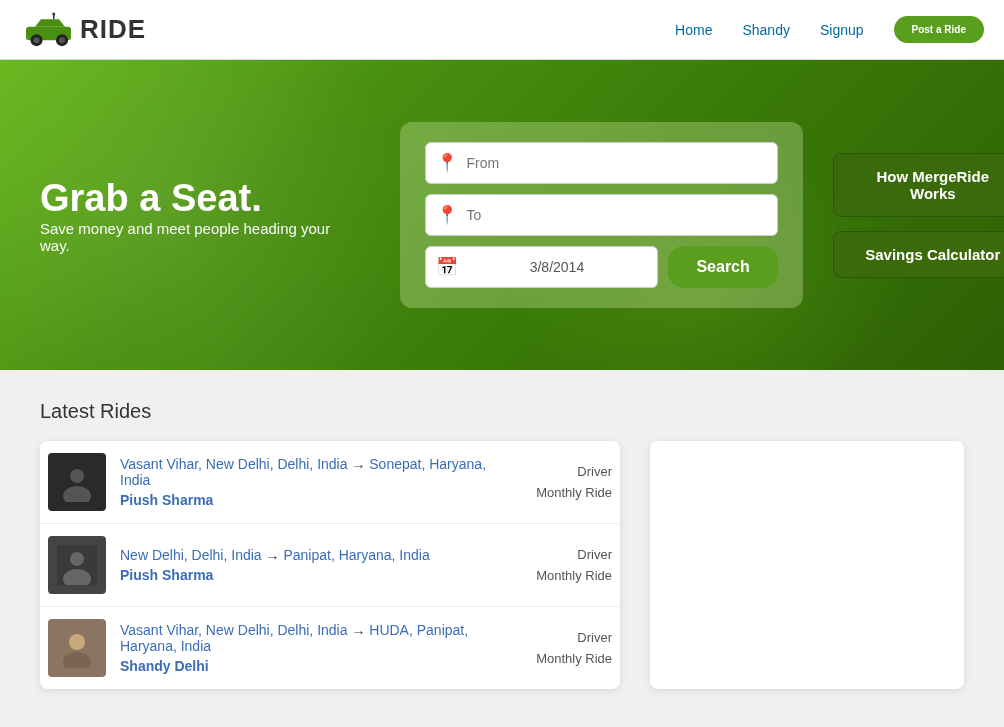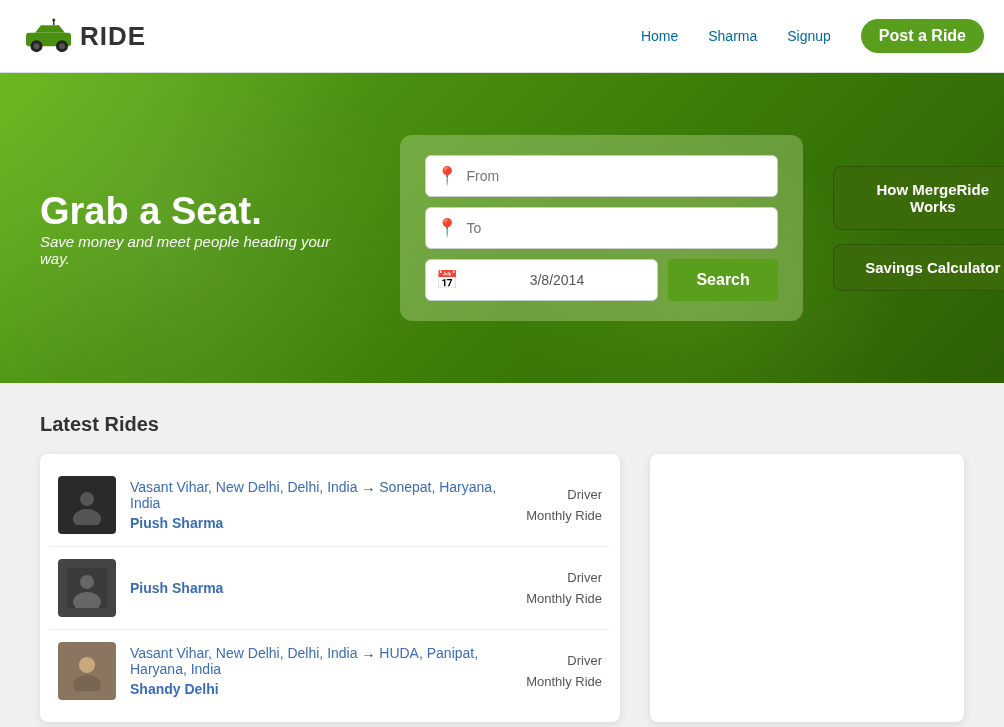--- a/index.html
+++ b/index.html
@@ -5,21 +5,21 @@
     * { margin: 0; padding: 0; box-sizing: border-box; }
     body { font-family: Arial, sans-serif; font-size: 14px; color: #333; background: #f0f0f0; }
 
     
     .header {
       background: #fff;
       display: flex;
       align-items: center;
       padding: 8px 20px;
       border-bottom: 1px solid #ddd;
-      height: 73px;
+      height: 60px;
     }
     .logo {
       display: flex;
       align-items: center;
       margin-right: auto;
     }
     .logo-icon {
       width: 60px;
       height: 40px;
     }
@@ -38,21 +38,21 @@
       text-decoration: none;
       color: #0369a1;
       font-size: 14px;
     }
     .post-ride-btn {
       background: #5a9e1e;
       color: #fff;
       border: none;
       border-radius: 20px;
       padding: 8px 18px;
-      font-size: 16px;
+      font-size: 10px;
       cursor: pointer;
       font-weight: bold;
     }
 
     
     .hero {
       background: linear-gradient(135deg, #6ab820 0%, #4a9010 30%, #3a7a08 60%, #2d6005 100%);
       padding: 50px 40px;
       min-height: 310px;
       display: flex;
@@ -83,21 +83,20 @@
       flex: 0 0 300px;
     }
     .hero-title {
       font-size: 38px;
       font-weight: bold;
       margin-bottom: 0;
     }
     .hero-subtitle {
       font-size: 15px;
       opacity: 0.95;
-      font-style: italic;
     }
     .search-box {
       background: rgba(200,230,160,0.35);
       border-radius: 12px;
       padding: 20px 25px;
       margin-left: 60px;
       z-index: 1;
       flex: 0 0 340px;
     }
     .search-input-group {
@@ -145,21 +144,21 @@
       font-size: 14px;
       padding-left: 8px;
       color: #555;
       text-align: center;
     }
     .cal-icon { font-size: 18px; color: #3a6db5; }
     .search-btn {
       background: #5a9e1e;
       color: #fff;
       border: none;
-      border-radius: 4px;
+      border-radius: 16px;
       padding: 0 28px;
       height: 42px;
       font-size: 16px;
       font-weight: bold;
       cursor: pointer;
     }
 
     .side-buttons {
       margin-left: 30px;
       z-index: 1;
@@ -181,33 +180,32 @@
     }
 
     
     .latest-section {
       background: #f0f0f0;
       padding: 30px 40px;
       min-height: 300px;
     }
     .latest-title {
       font-size: 20px;
-      font-weight: bold;
+      font-weight: normal;
       margin-bottom: 18px;
       color: #333;
     }
     .latest-content {
       display: flex;
       gap: 30px;
     }
     .rides-card {
       background: #fff;
       border-radius: 8px;
       box-shadow: 0 2px 8px rgba(0,0,0,0.1);
-      padding: 10px;
       flex: 0 0 580px;
     }
     .ride-item {
       display: flex;
       align-items: center;
       padding: 12px 8px;
       border-bottom: 1px solid #eee;
     }
     .ride-item:last-child { border-bottom: none; }
     .ride-avatar {
@@ -278,21 +276,21 @@
       <circle cx="56" cy="36" r="8" fill="#222"></circle>
       <circle cx="56" cy="36" r="4" fill="#555"></circle>
 
       <line x1="45" y1="8" x2="45" y2="2" stroke="#333" stroke-width="2"></line>
       <circle cx="45" cy="1" r="2" fill="#333"></circle>
     </svg>
     <span class="logo-text">RIDE</span>
   </div>
   <nav class="nav">
     <a href="#">Home</a>
-    <a href="#">Sharma</a>
+    <a href="#">Shandy</a>
     <a href="#">Signup</a>
     <button class="post-ride-btn">Post a Ride</button>
   </nav>
 </header>
 
 <section class="hero">
   <div class="hero-text">
     <div class="hero-title">Grab a Seat.</div>
     <div class="hero-subtitle">Save money and meet people heading your way.</div>
   </div>
@@ -354,20 +352,25 @@
         <div class="ride-avatar avatar-medium">
           <div class="avatar-placeholder">
             <svg width="40" height="40" viewBox="0 0 40 40">
                 <rect width="40" height="40" fill="#3a3a3a"></rect>
                 <circle cx="20" cy="14" r="7" fill="#666"></circle>
                 <ellipse cx="20" cy="34" rx="14" ry="10" fill="#666"></ellipse>
               </svg>
           </div>
         </div>
         <div class="ride-info">
+          <div class="ride-route">
+            <span>New Delhi, Delhi, India</span>
+            <span class="arrow"> → </span>
+            <span>Panipat, Haryana, India</span>
+          </div>
           <div class="ride-driver-name">Piush Sharma</div>
         </div>
         <div class="ride-meta">
           <span class="ride-type">Driver</span>
           <span class="ride-type">Monthly Ride</span>
         </div>
       </div>
 
       <div class="ride-item">
         <div class="ride-avatar avatar-face">

